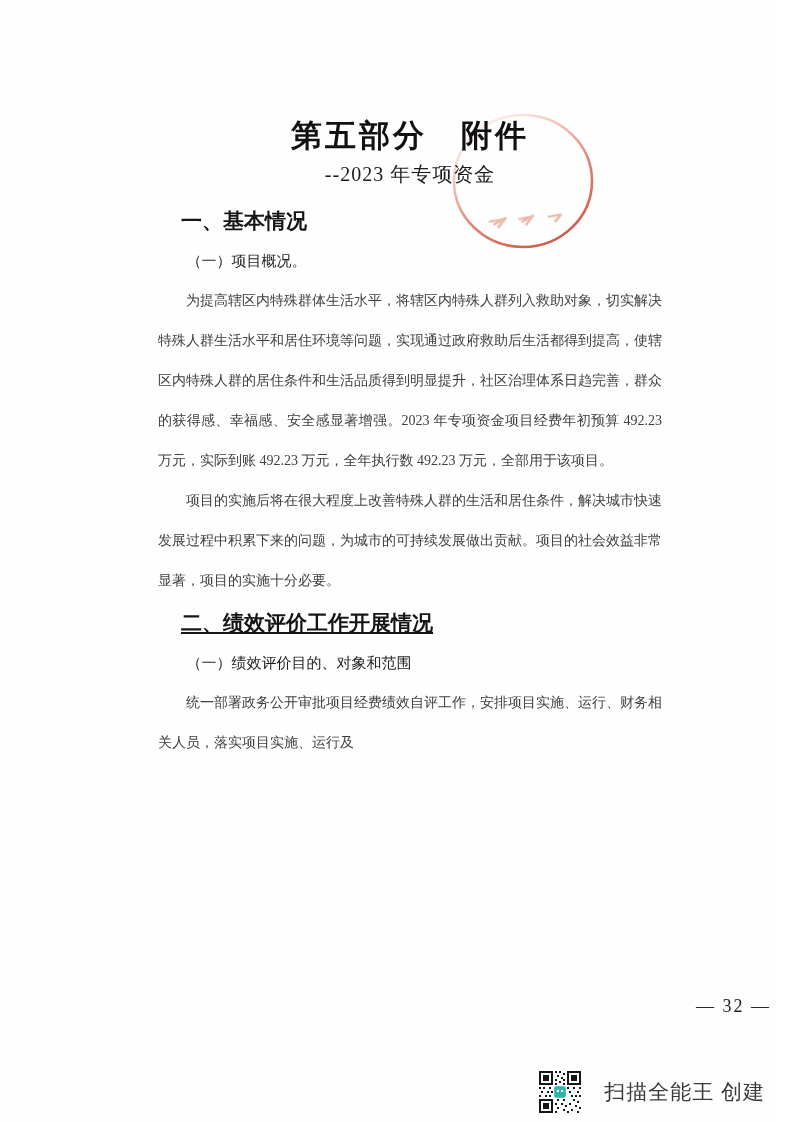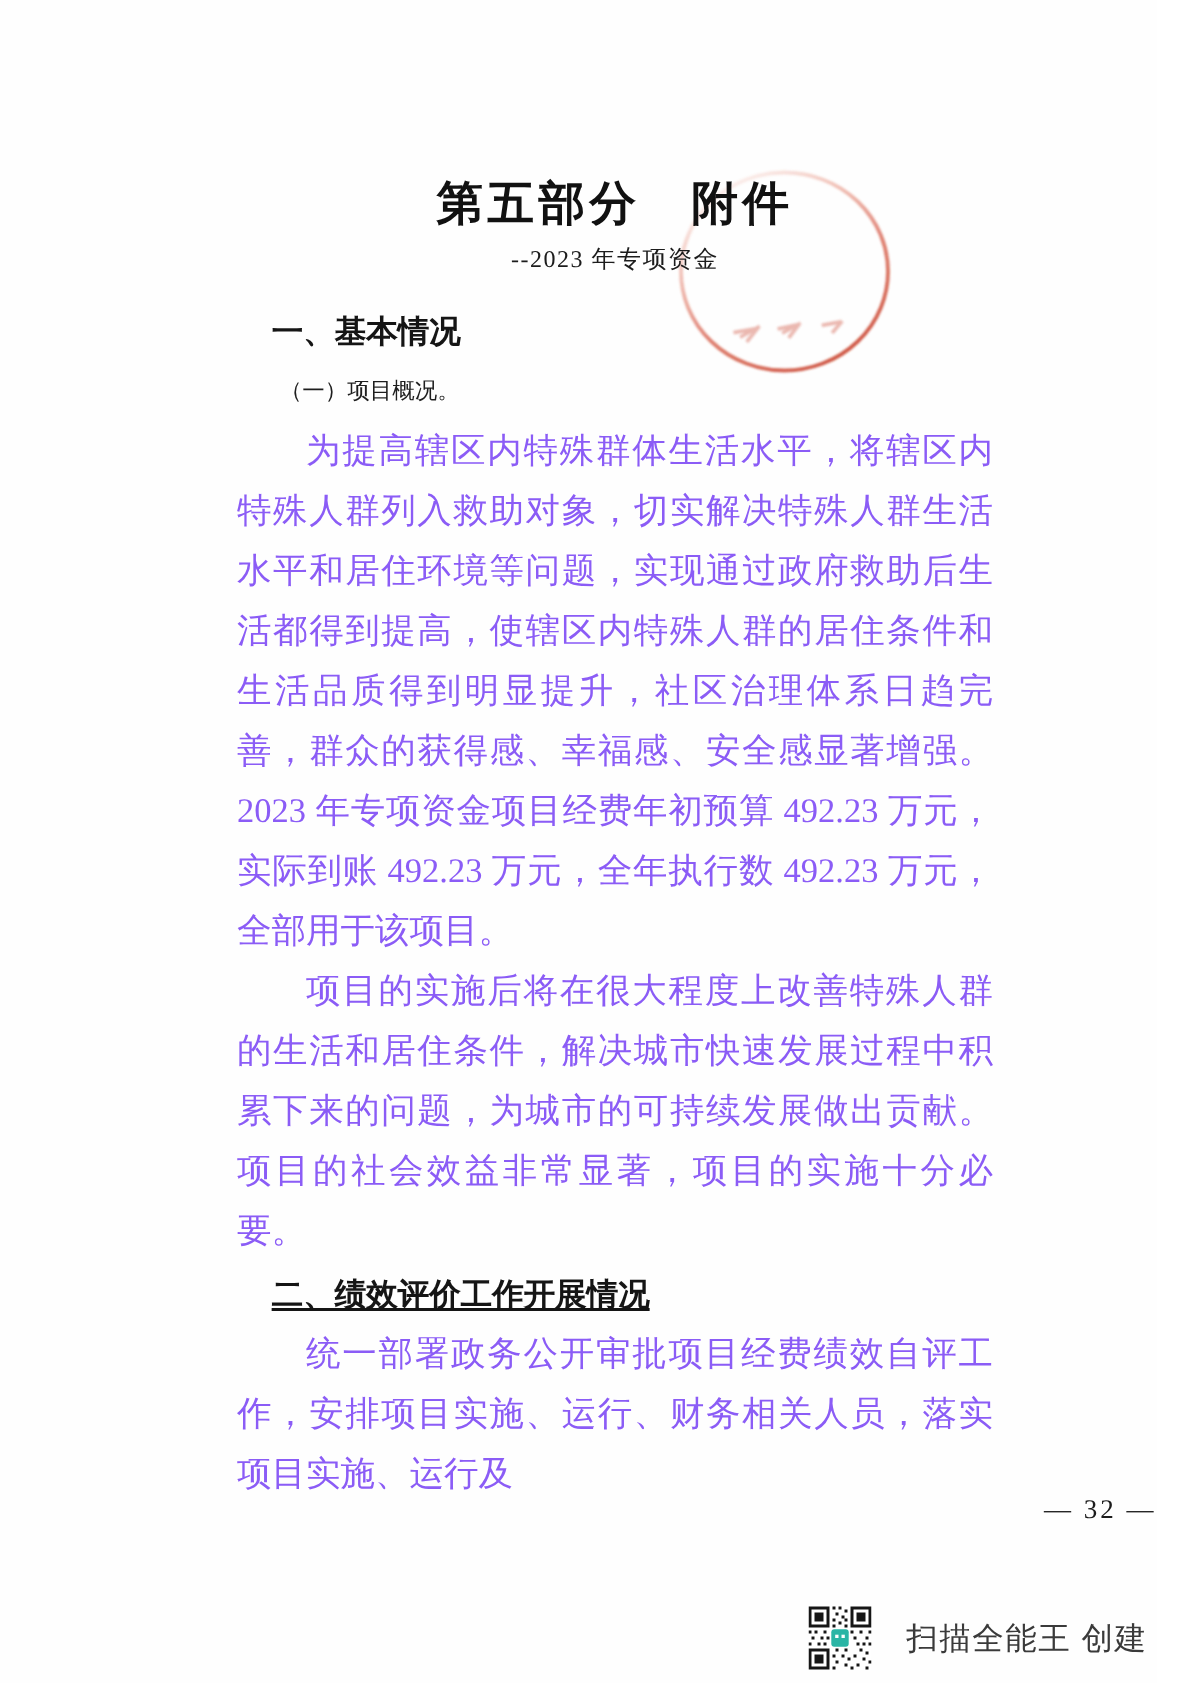--- a/index.html
+++ b/index.html
@@ -25,21 +25,21 @@
   .doc-title {
     font-size: 31px;
     font-weight: 700;
     line-height: 42px;
     text-align: center;
     letter-spacing: 3px;
     color: #111111;
     margin: 0;
   }
   .doc-subtitle {
-    font-size: 16px;
+    font-size: 20px;
     line-height: 34px;
     text-align: center;
     letter-spacing: 1px;
     margin: 0 0 10px 0;
     color: #1c1c1c;
   }
   .h1 {
     font-size: 21px;
     font-weight: 700;
     line-height: 40px;
@@ -48,27 +48,27 @@
     margin: 0;
   }
   .h2 {
     font-size: 15px;
     line-height: 40px;
     text-indent: 1.9em;
     margin: 0;
     color: #1e1e1e;
   }
   .para {
-    font-size: 23px;
+    font-size: 14px;
     line-height: 40px;
     text-indent: 2em;
     text-align: justify;
     text-justify: inter-character;
     margin: 0;
-    color: #8b5cf6;
+    color: #404040;
     font-family: Liberation Serif, serif;
   }
   .gap-top { margin-top: 2px; text-decoration: underline; }
 
   .page-number {
     position: absolute;
     top: 996px;
     left: 0;
     width: 100%;
     text-align: right;
@@ -130,20 +130,21 @@
     <h1 class="doc-title">第五部分　附件</h1>
     <div class="doc-subtitle">--2023 年专项资金</div>
 
     <div class="h1">一、基本情况</div>
     <div class="h2">（一）项目概况。</div>
     <p class="para">为提高辖区内特殊群体生活水平，将辖区内特殊人群列入救助对象，切实解决特殊人群生活水平和居住环境等问题，实现通过政府救助后生活都得到提高，使辖区内特殊人群的居住条件和生活品质得到明显提升，社区治理体系日趋完善，群众的获得感、幸福感、安全感显著增强。2023 年专项资金项目经费年初预算 492.23 万元，实际到账 492.23 万元，全年执行数 492.23 万元，全部用于该项目。</p>
 
     <p class="para">项目的实施后将在很大程度上改善特殊人群的生活和居住条件，解决城市快速发展过程中积累下来的问题，为城市的可持续发展做出贡献。项目的社会效益非常显著，项目的实施十分必要。</p>
 
     <div class="h1 gap-top">二、绩效评价工作开展情况</div>
+    <div class="h2">（一）绩效评价目的、对象和范围</div>
     <p class="para">统一部署政务公开审批项目经费绩效自评工作，安排项目实施、运行、财务相关人员，落实项目实施、运行及</p>
   </div>
 
   <div class="page-number">— 32 —</div>
 
   <div class="footer-watermark">
 
     <svg width="42" height="44" viewBox="0 0 21 21">
       <rect x="0" y="0" width="21" height="21" fill="#ffffff"></rect>
       <g fill="#161616">

